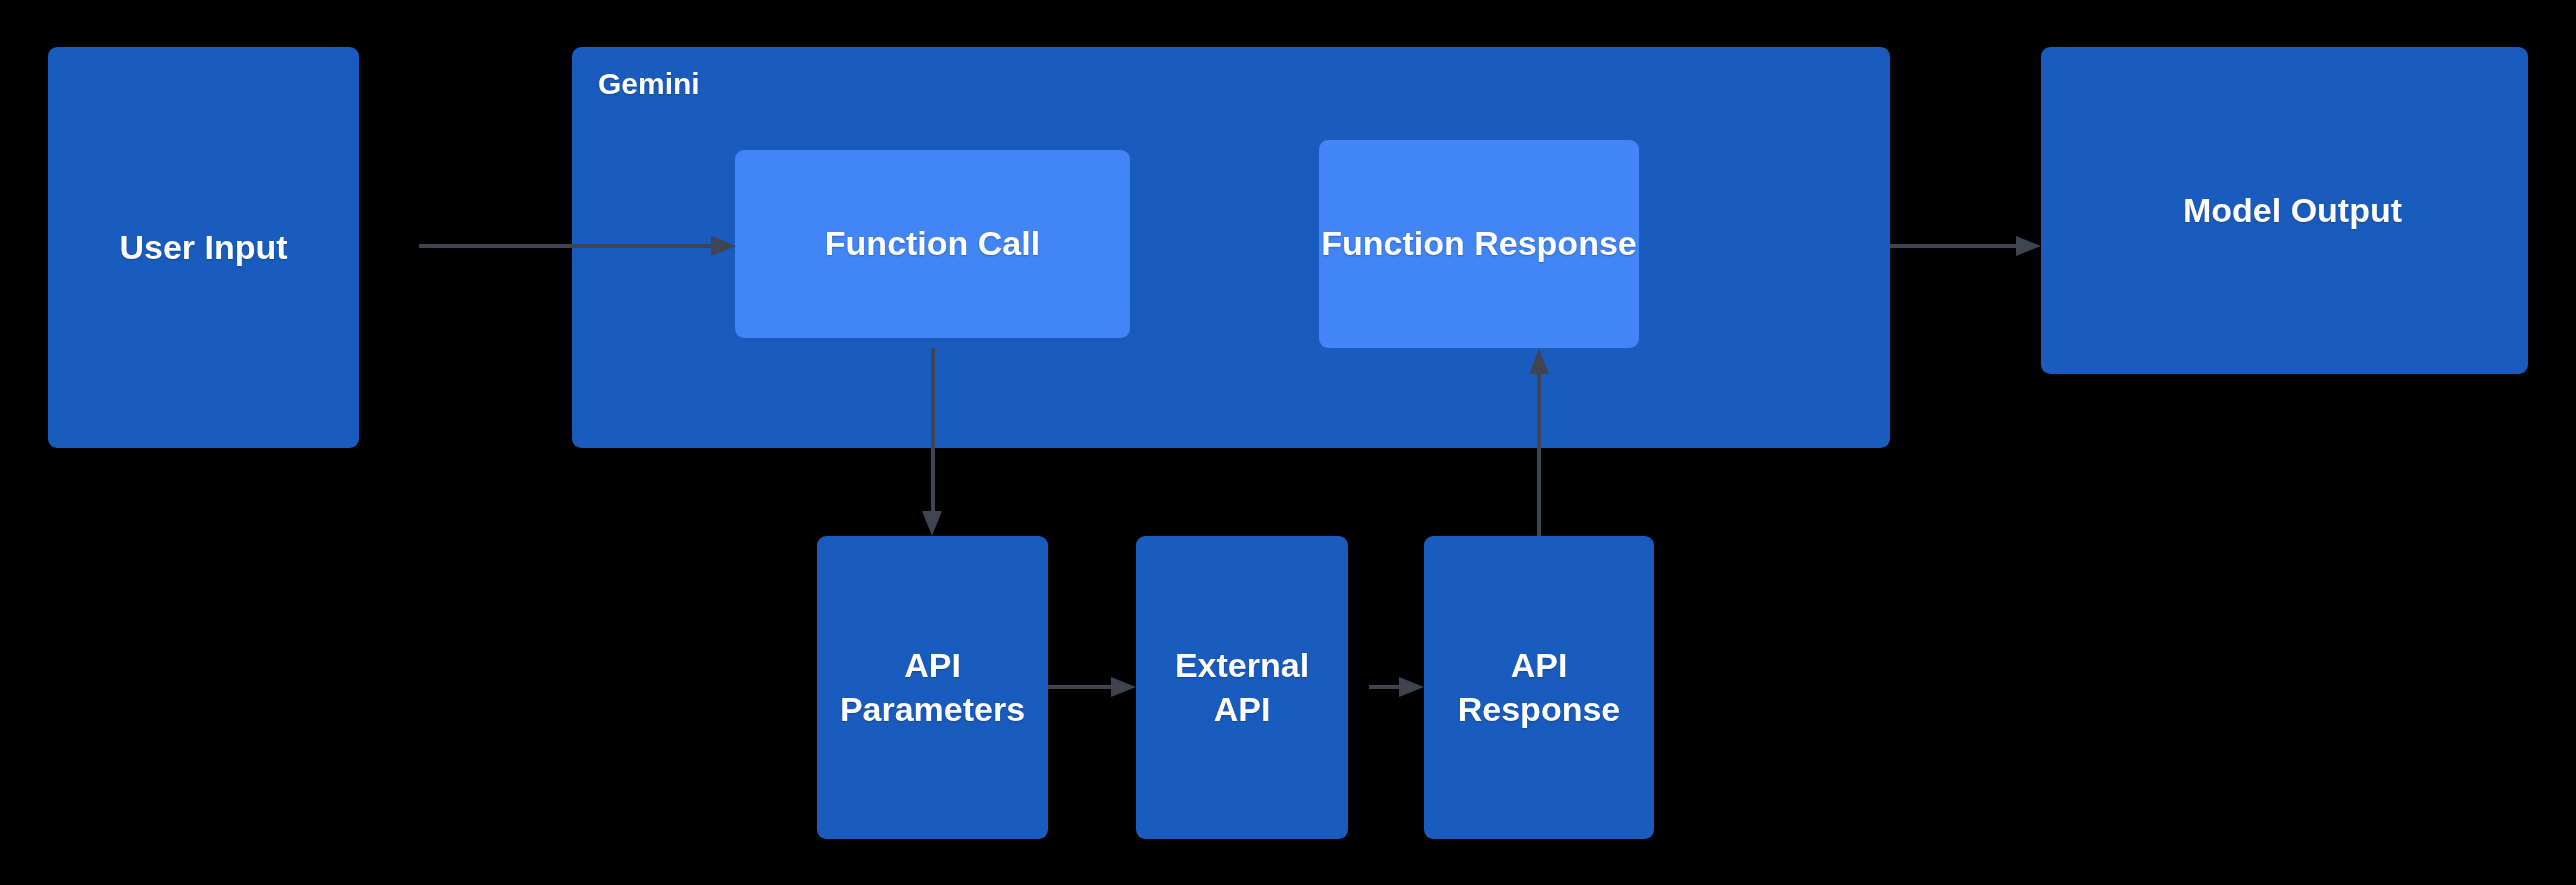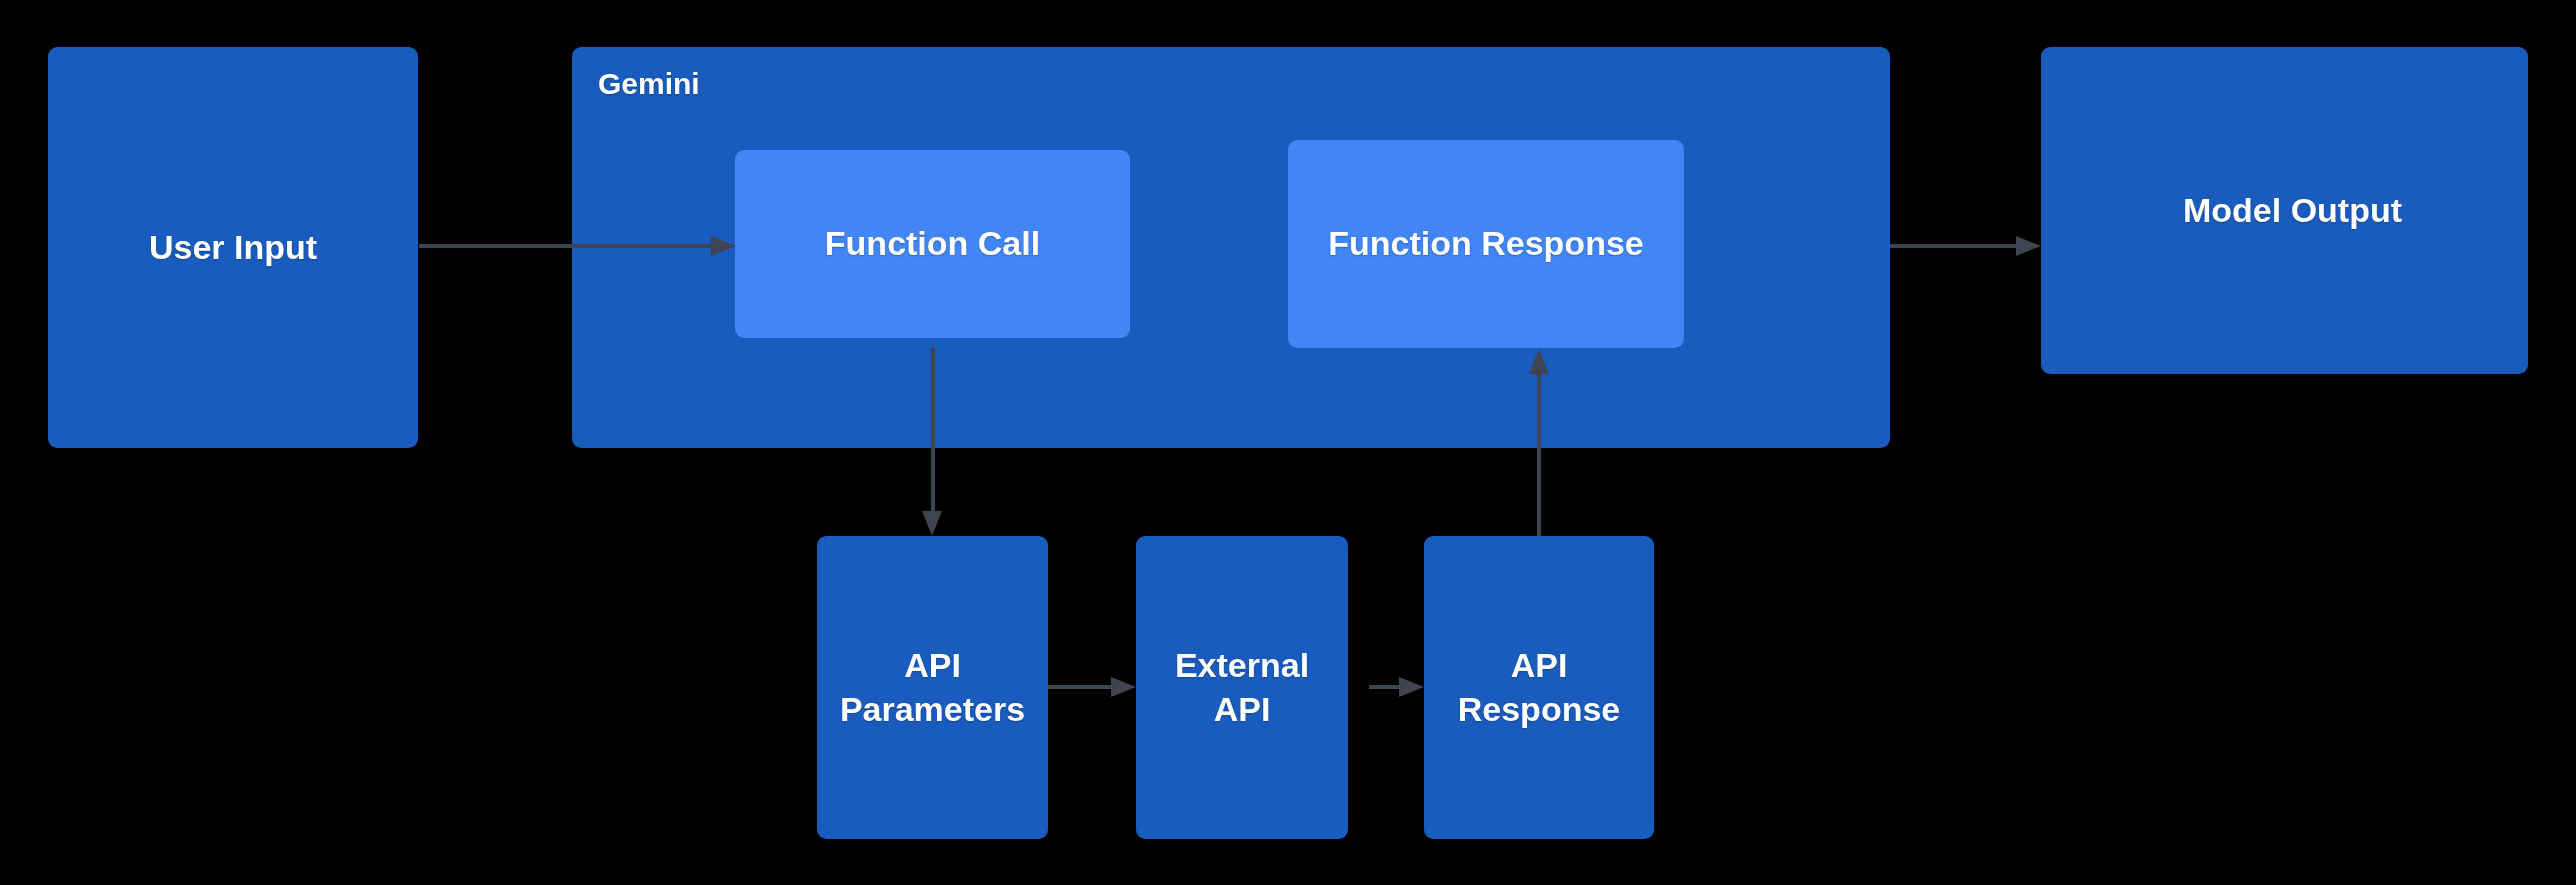--- a/index.html
+++ b/index.html
@@ -49,24 +49,24 @@
   
   .node--container { justify-content: flex-start; align-items: flex-start; }
 
   .arrow-line { position: absolute; background: var(--arrow-color); }
   .arrow-head { position: absolute; width: 0; height: 0; }
   .arrow-head--right { border-top: 10px solid transparent; border-bottom: 10px solid transparent; border-left: 25px solid var(--arrow-color); }
   .arrow-head--down  { border-left: 10px solid transparent; border-right: 10px solid transparent; border-top: 25px solid var(--arrow-color); }
   .arrow-head--up    { border-left: 10px solid transparent; border-right: 10px solid transparent; border-bottom: 25px solid var(--arrow-color); }
 
   
-  #node-user-input        { left: 48px;   top: 47px;  width: 370px;  height: 401px; }
+  #node-user-input        { left: 48px;   top: 47px;  width: 311px;  height: 401px; }
   #node-gemini            { left: 572px;  top: 47px;  width: 1318px; height: 401px; }
   #node-function-call     { left: 735px; top: 150px; width: 395px;  height: 188px; }
-  #node-function-response { left: 1288px; top: 140px; width: 396px;  height: 208px; }
+  #node-function-response { left: 1319px; top: 140px; width: 320px;  height: 208px; }
   #node-model-output      { left: 2041px; top: 47px;  width: 487px;  height: 327px; padding-left: 16px; }
   #node-api-parameters    { left: 817px; top: 536px; width: 231px;  height: 303px; }
   #node-external-api      { left: 1136px; top: 536px; width: 212px;  height: 303px; }
   #node-api-response      { left: 1424px; top: 536px; width: 230px;  height: 303px; }
 
   
   #arrow-a1-line { left: 419px;  top: 244px;  width: 293px; height: 3.7px; }
   #arrow-a1-head { left: 711px; top: 236px; }
   #arrow-a2-line { left: 1890px; top: 244px;  width: 127px; height: 3.7px; }
   #arrow-a2-head { left: 2016px; top: 236px; }

